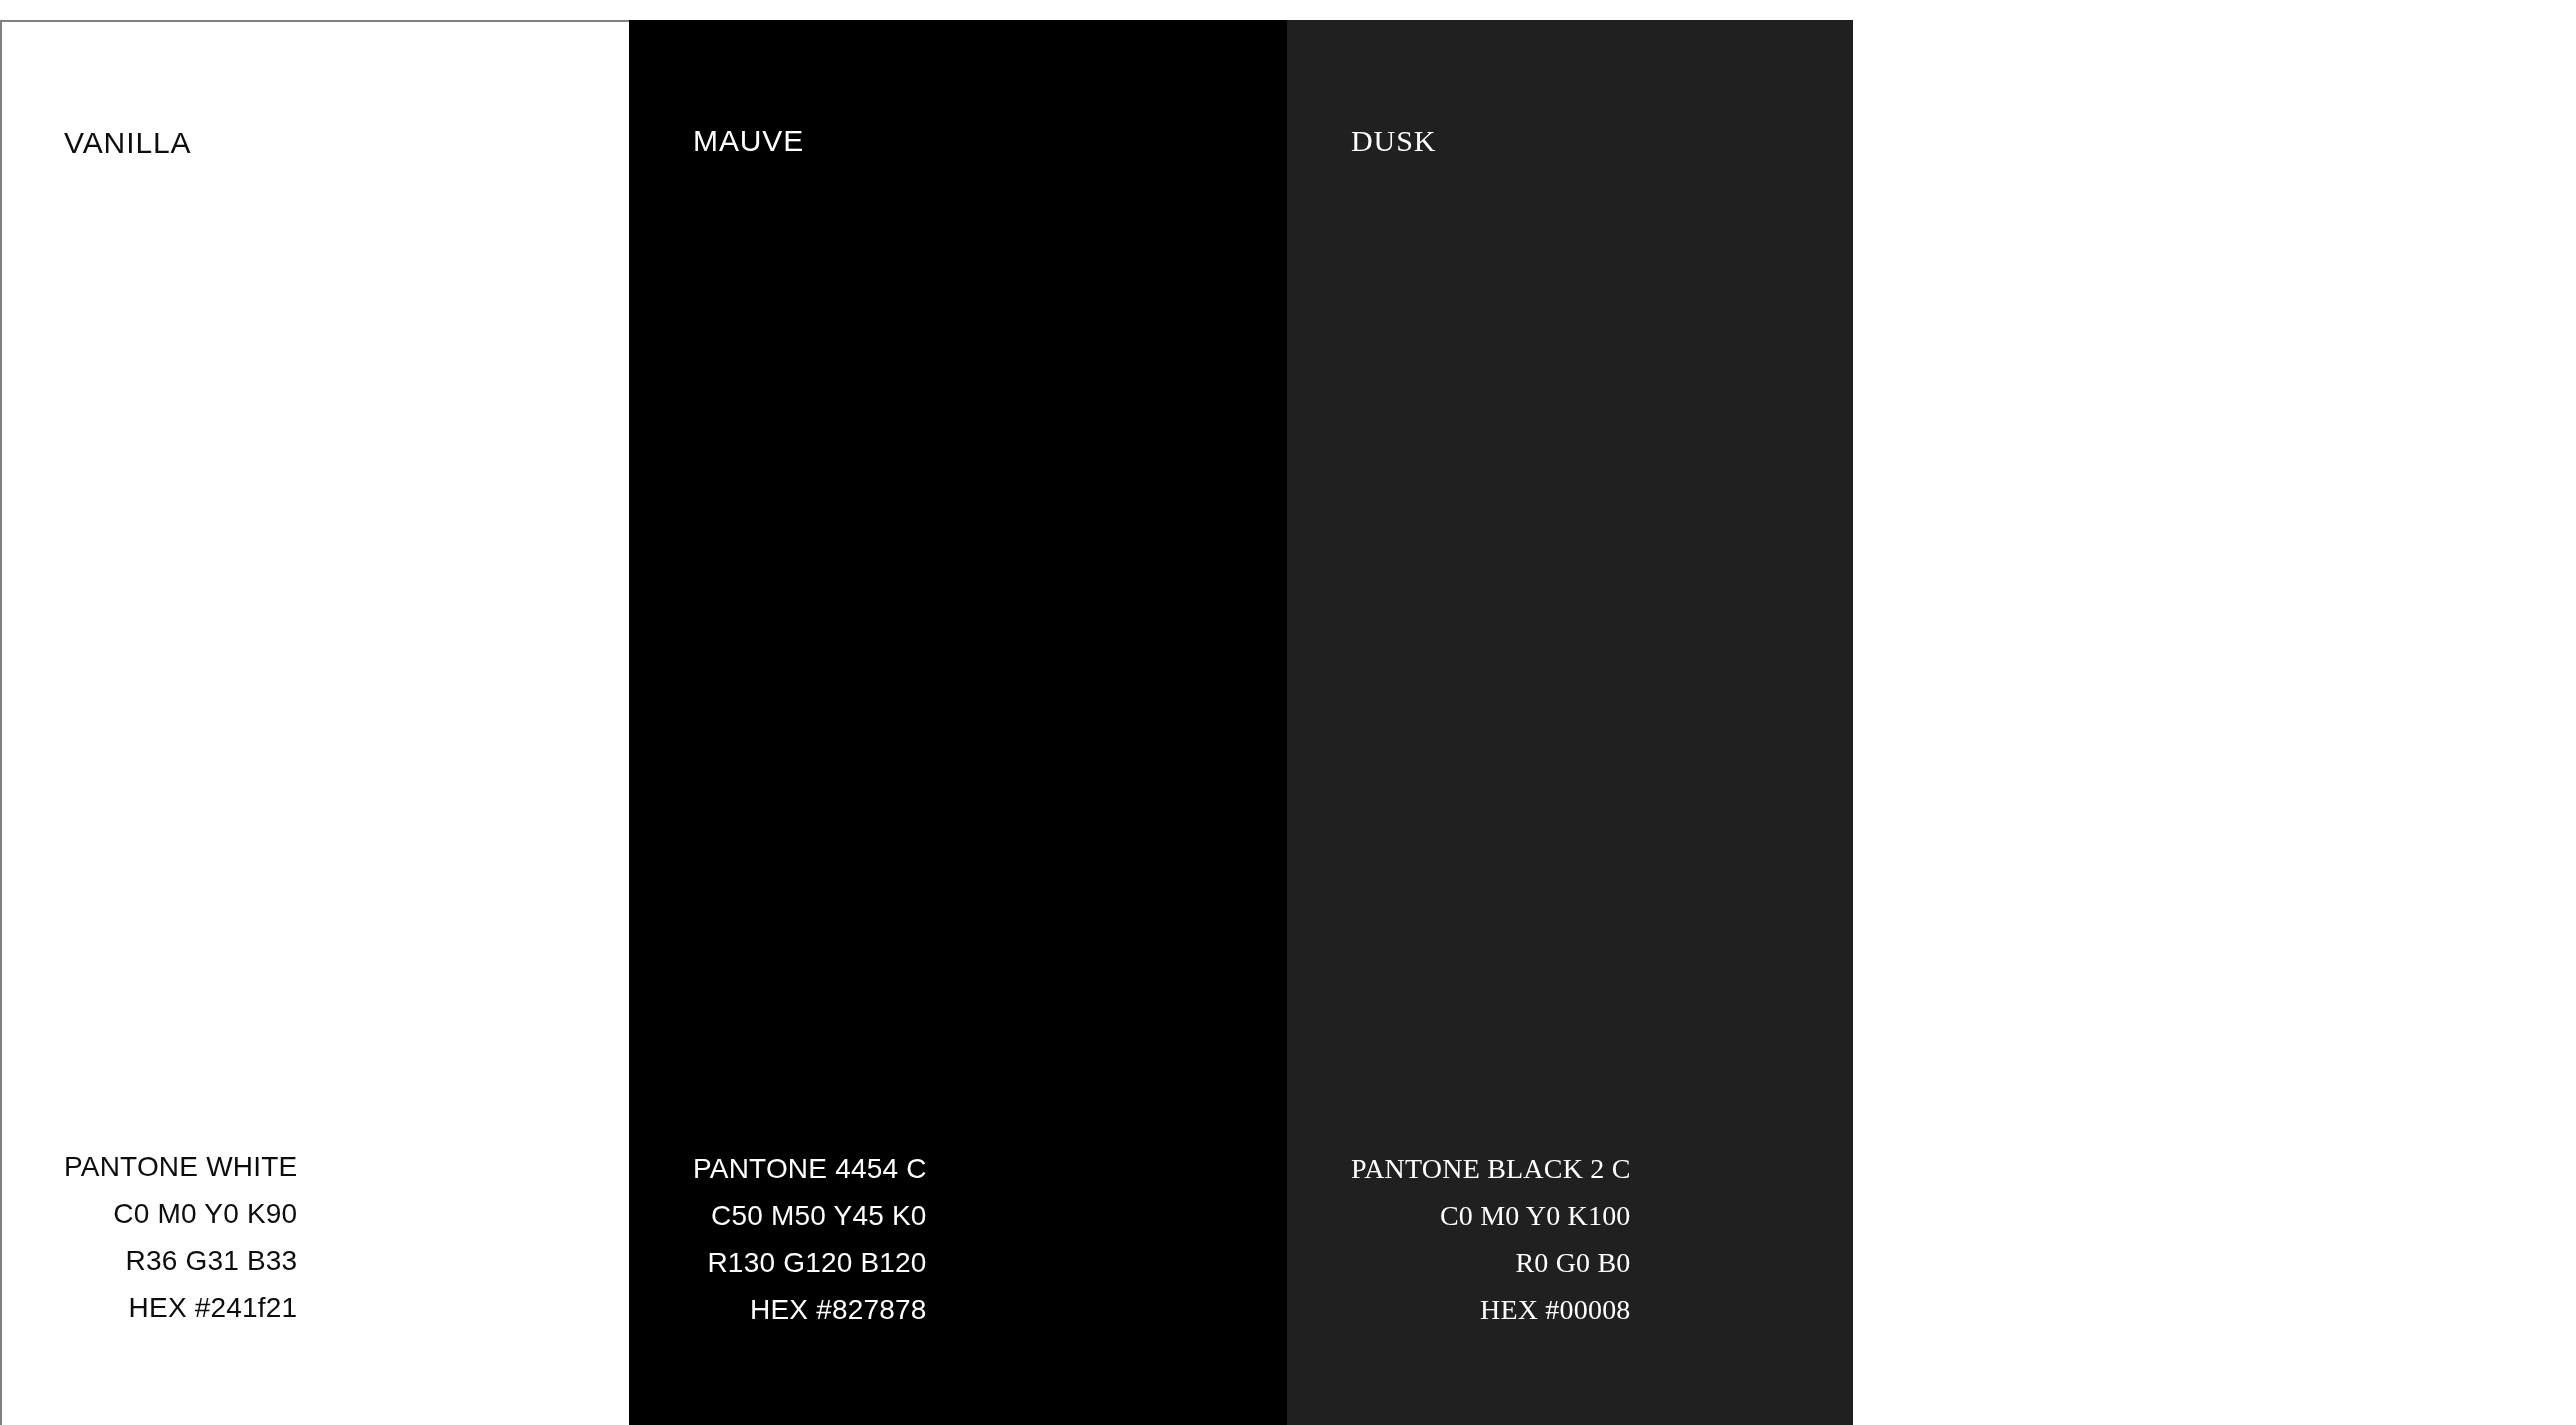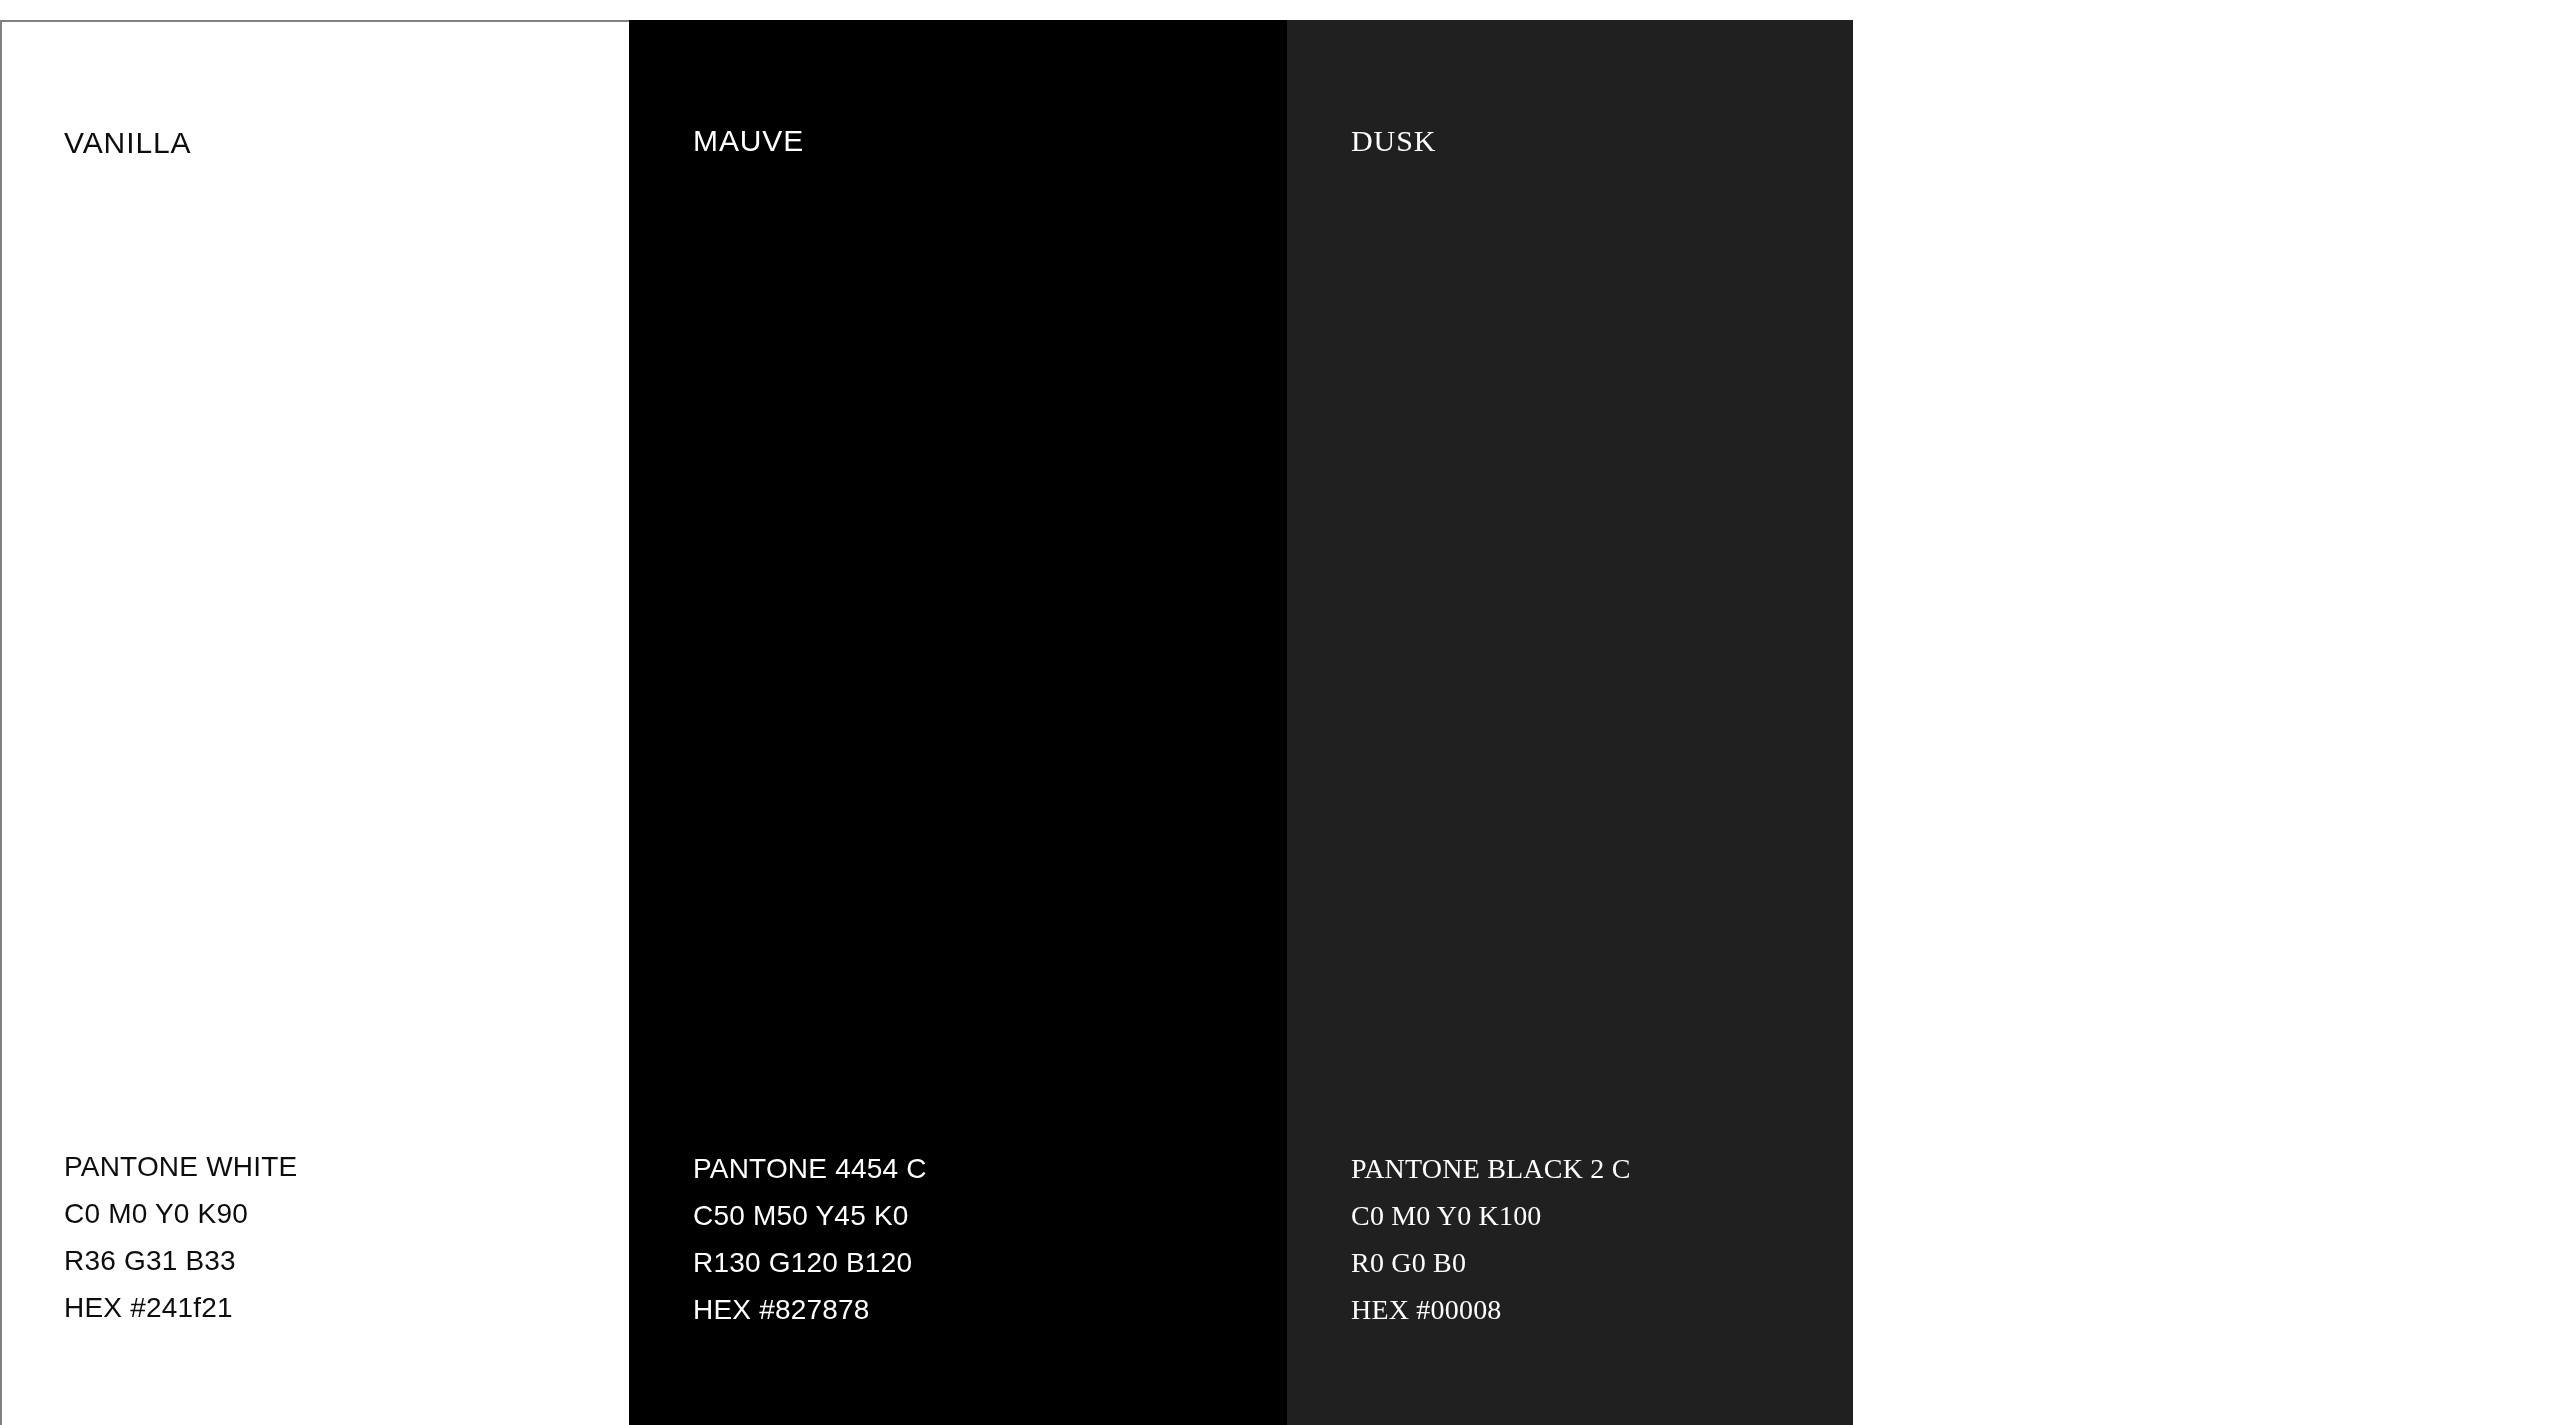--- a/index.html
+++ b/index.html
@@ -56,20 +56,21 @@
   }
   .swatch.col-0 .swatch-name { left: 62px; }
 
   .swatch-specs {
     position: absolute;
     left: 64px;
     bottom: 112px;
     display: flex;
     flex-direction: column;
     gap: 0;
+    align-items: flex-end;
   }
   .swatch.col-0 .swatch-specs { left: 62px; }
 
   .spec-line {
     font-size: 28px;
     line-height: 47px;
     letter-spacing: 0.2px;
     font-stretch: condensed;
     white-space: nowrap;
   }

